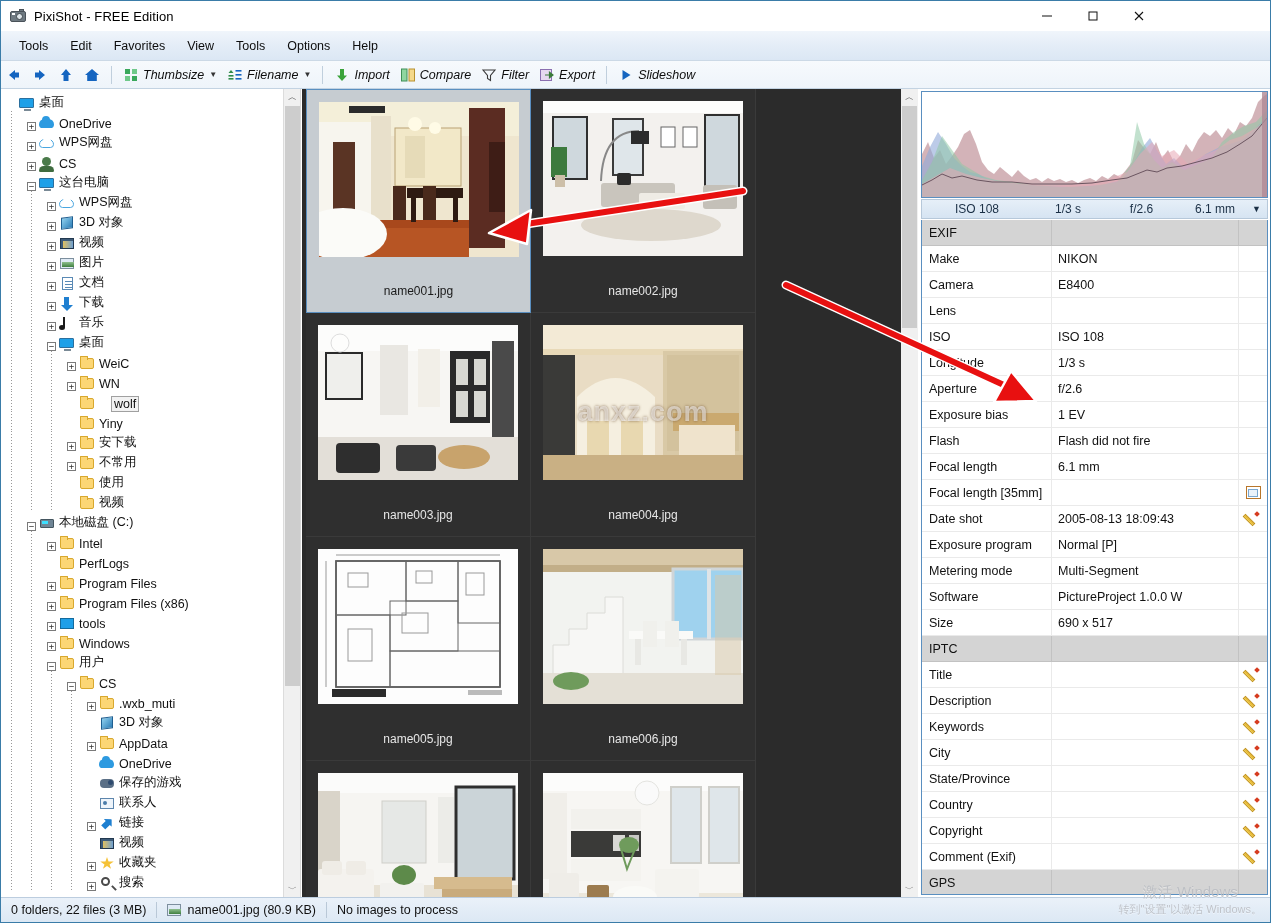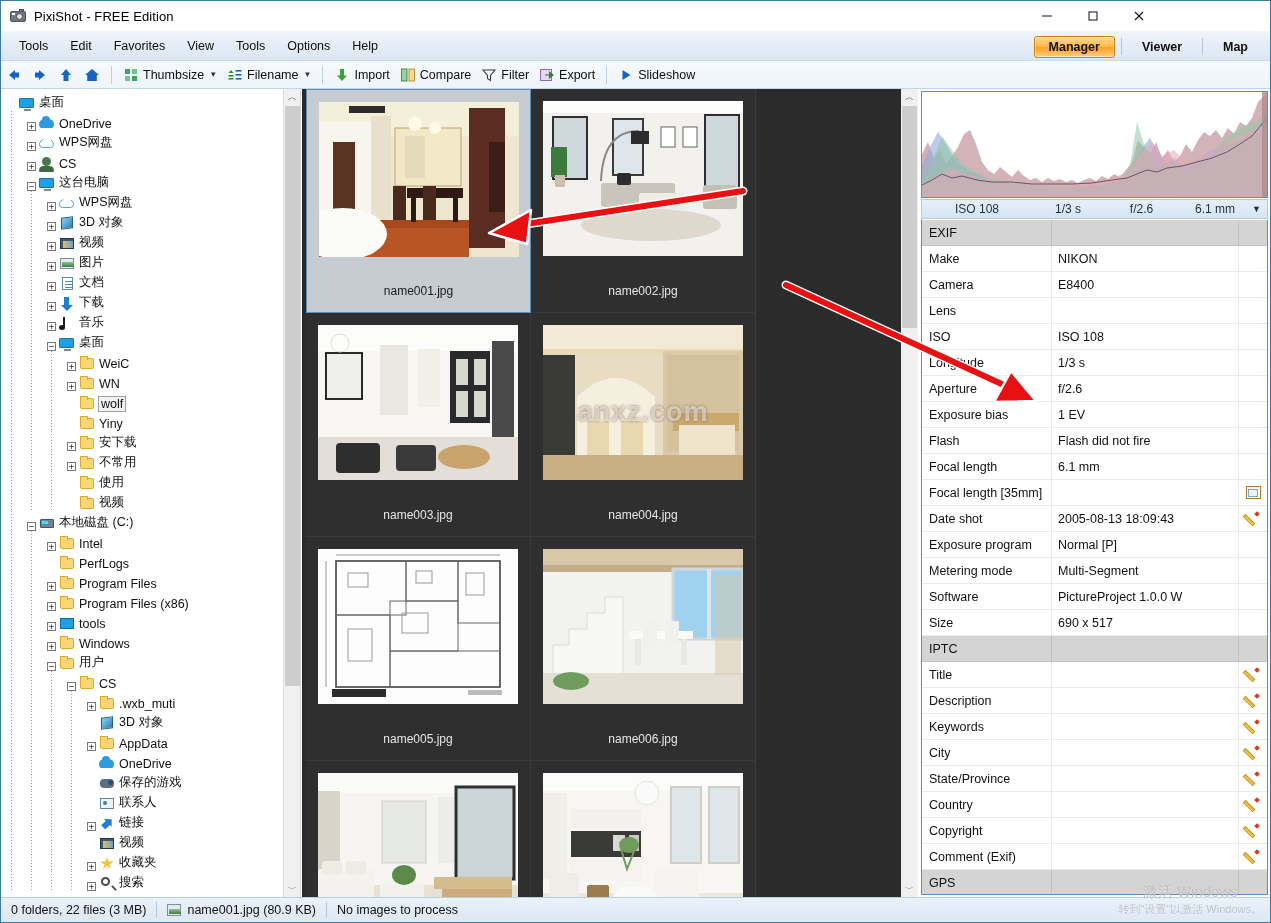--- a/index.html
+++ b/index.html
@@ -85,21 +85,21 @@
 
   
   .toolbar {
     position: absolute; left: 0; top: 60px; width: 1269px; height: 28px;
     background: linear-gradient(to bottom, #f7fafd 0%, #eef4fa 100%);
     display: flex; align-items: center;
     border-bottom: 1px solid #c3d3e2;
   }
   .tb-item {
     display: flex; align-items: center; gap: 4px;
-    padding: 2px 5px; font-size: 12.5px; color: #0d0d0d; cursor: default; height: 24px;
+    padding: 2px 5px; font-size: 12.5px; color: #0d0d0d; cursor: default; height: 24px; font-style: italic;
   }
   .tb-sep { width: 1px; height: 18px; background: #c0cfdd; margin: 0 6px; }
   .tb-ico { width: 16px; height: 16px; display: inline-block; position: relative; }
   .caret { font-size: 8px; color: #333; margin-left: 1px; }
 
   
   .main {
     position: absolute; left: 0; top: 88px; width: 1269px; height: 809px;
     background: #fff;
   }
@@ -123,21 +123,21 @@
   }
   .tplus {
     width: 9px; height: 9px; border: 1px solid #7a7a7a; background: #fff;
     display: inline-flex; align-items: center; justify-content: center;
     font-size: 9px; line-height: 7px; color: #333; flex: 0 0 auto; margin-right: 3px;
     font-family: "DejaVu Sans Mono", monospace;
   }
   .tnoexp { width: 9px; height: 9px; flex: 0 0 auto; margin-right: 3px; }
   .ticon { width: 16px; height: 16px; margin-right: 4px; flex: 0 0 auto; position: relative; }
   .tlabel { font-size: 12.5px; }
-  .tlabel.sel { outline: 1px solid #a0a0a0; background: #f2f2f2; padding: 0 2px; }
+  .tlabel.sel { outline: 1px solid #a0a0a0; background: #f2f2f2; padding: 0 2px; margin-left: 13px; }
 
   .ic-folder {
     position: absolute; left: 1px; top: 3px; width: 14px; height: 11px;
     background: #fcd675; border: 1px solid #d8a82e; border-radius: 1px 2px 2px 2px;
   }
   .ic-folder:before {
     content: ""; position: absolute; left: -1px; top: -3px; width: 6px; height: 3px;
     background: #fcd675; border: 1px solid #d8a82e; border-bottom: none; border-radius: 1px 1px 0 0;
   }
   .ic-monitor {
@@ -418,27 +418,20 @@
 
   <div class="menubar">
     <div class="menu-item">Tools</div>
     <div class="menu-item">Edit</div>
     <div class="menu-item">Favorites</div>
     <div class="menu-item">View</div>
     <div class="menu-item">Tools</div>
     <div class="menu-item">Options</div>
     <div class="menu-item">Help</div>
 
-    <div class="modebtns">
-      <div class="modebtn active">Manager</div>
-      <div class="mode-sep"></div>
-      <div class="modebtn">Viewer</div>
-      <div class="mode-sep"></div>
-      <div class="modebtn">Map</div>
-    </div>
   </div>
 
   <div class="toolbar">
     <div class="tb-item">
       <span class="tb-ico">
         <svg width="16" height="16" viewBox="0 0 16 16">
             <path d="M9 3 L3 8 L9 13 L9 10.5 L13 10.5 L13 5.5 L9 5.5 Z" fill="#1565c0"></path>
           </svg>
       </span>
     </div>

